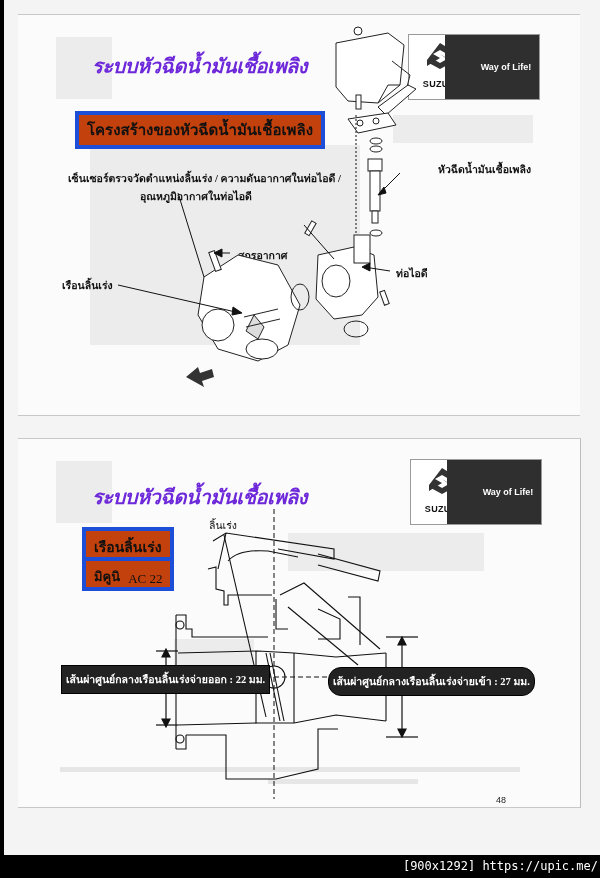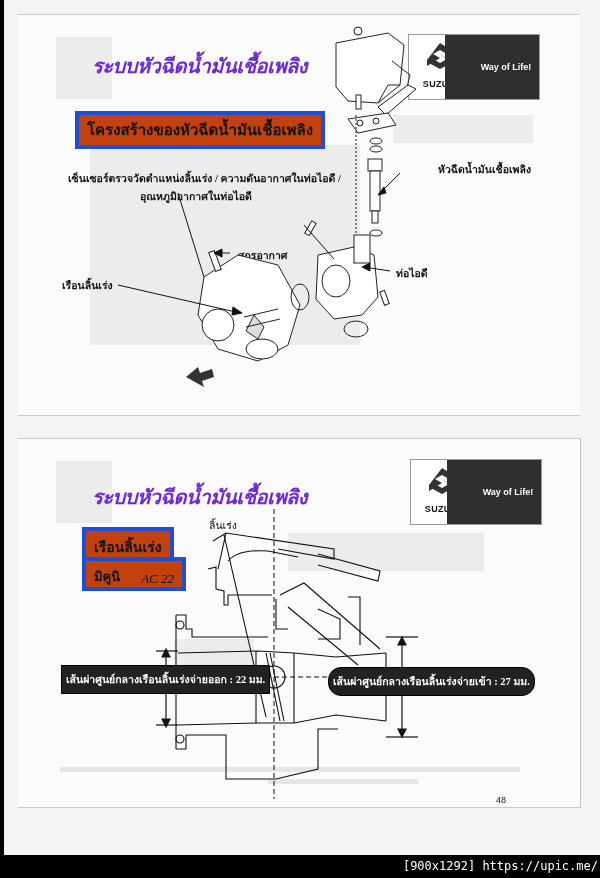--- a/index.html
+++ b/index.html
@@ -159,21 +159,21 @@
         <polygon points="13,11 26,19 13,26 0,19 6,16 13,20 20,16" fill="#333"></polygon>
       </svg>
       <div class="brand">SUZUKI</div>
     </div>
     <div class="right">Way of Life!</div>
   </div>
 
   <div class="graybox" style="left:64px;top:88px;height:32px;font-size:14px;">เรือนลิ้นเร่ง</div>
   <div class="graybox" style="left:64px;top:118px;height:26px;font-size:13px;align-items:flex-end;">
     <span>มิคูนิ</span>
-    <span style="font-family:'Liberation Serif',serif;font-weight:normal;margin-left:21px;font-style:italic;">AC 22</span>
+    <span style="font-family:'Liberation Serif',serif;font-weight:normal;margin-left:8px;">AC 22</span>
   </div>
 
   <div class="label" style="left:191px;top:78px;font-weight:normal;">ลิ้นเร่ง</div>
 
   <svg class="draw" width="562" height="368">
     <g stroke="#111" stroke-width="1.1" fill="none">
 
       <path d="M195,102 L208,94 L316,110 L316,120 L260,110"></path>
       <path d="M208,94 L200,130"></path>
       <path d="M300,115 L362,132 L360,142 L300,126"></path>

